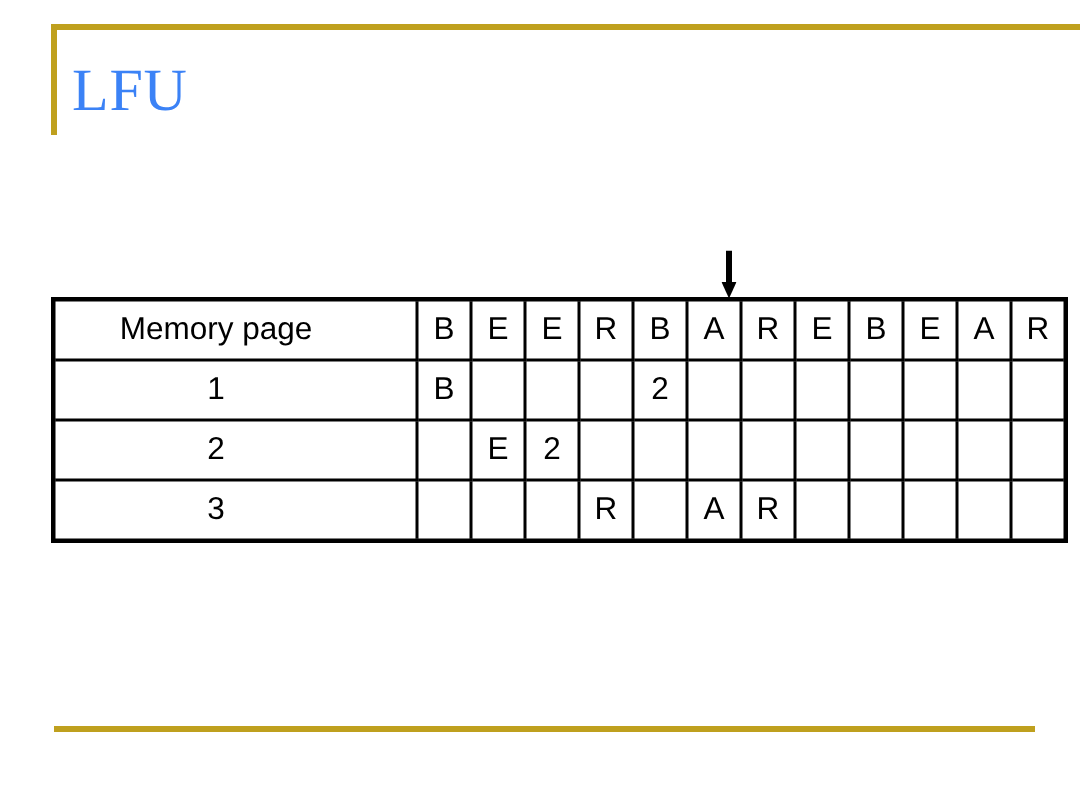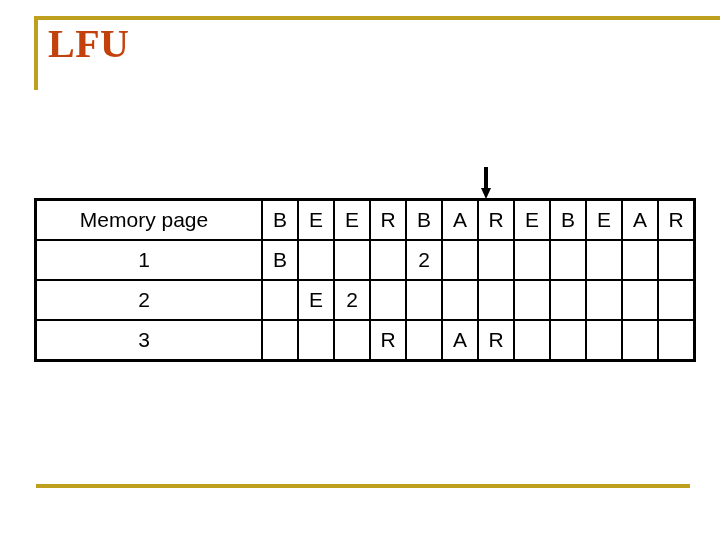--- a/index.html
+++ b/index.html
@@ -38,28 +38,27 @@
     top: 484px;
     width: 654px;
     height: 4px;
     background: #BFA01E;
   }
 
   
   #slide-title {
     position: absolute;
     left: 48px;
-    top: 20px;
+    top: 36px;
     font-family: "Liberation Serif", serif;
     font-size: 40px;
     line-height: 48px;
-    color: #c2410c;
+    color: #3b82f6;
     letter-spacing: 0.5px;
     white-space: nowrap;
-    font-weight: bold;
   }
 
   
   #pointer-arrow {
     position: absolute;
     left: 481px;
     top: 167px;
     width: 10px;
     height: 32px;
   }
@@ -81,21 +80,21 @@
     text-align: center;
     vertical-align: middle;
     font-family: "Liberation Sans", sans-serif;
     font-size: 21px;
     color: #000000;
     background: #ffffff;
   }
   #trace-table td.label-cell {
     width: 214px;
     text-align: center;
-    padding-right: 10px;
+    padding-right: 26px;
     font-size: 21px;
   }
   #trace-table td.label-cell.row-label {
     text-align: center;
   }
   #trace-table td.seq-cell {
     width: 34px;
     font-size: 21px;
   }
   #trace-table td.data-cell {

